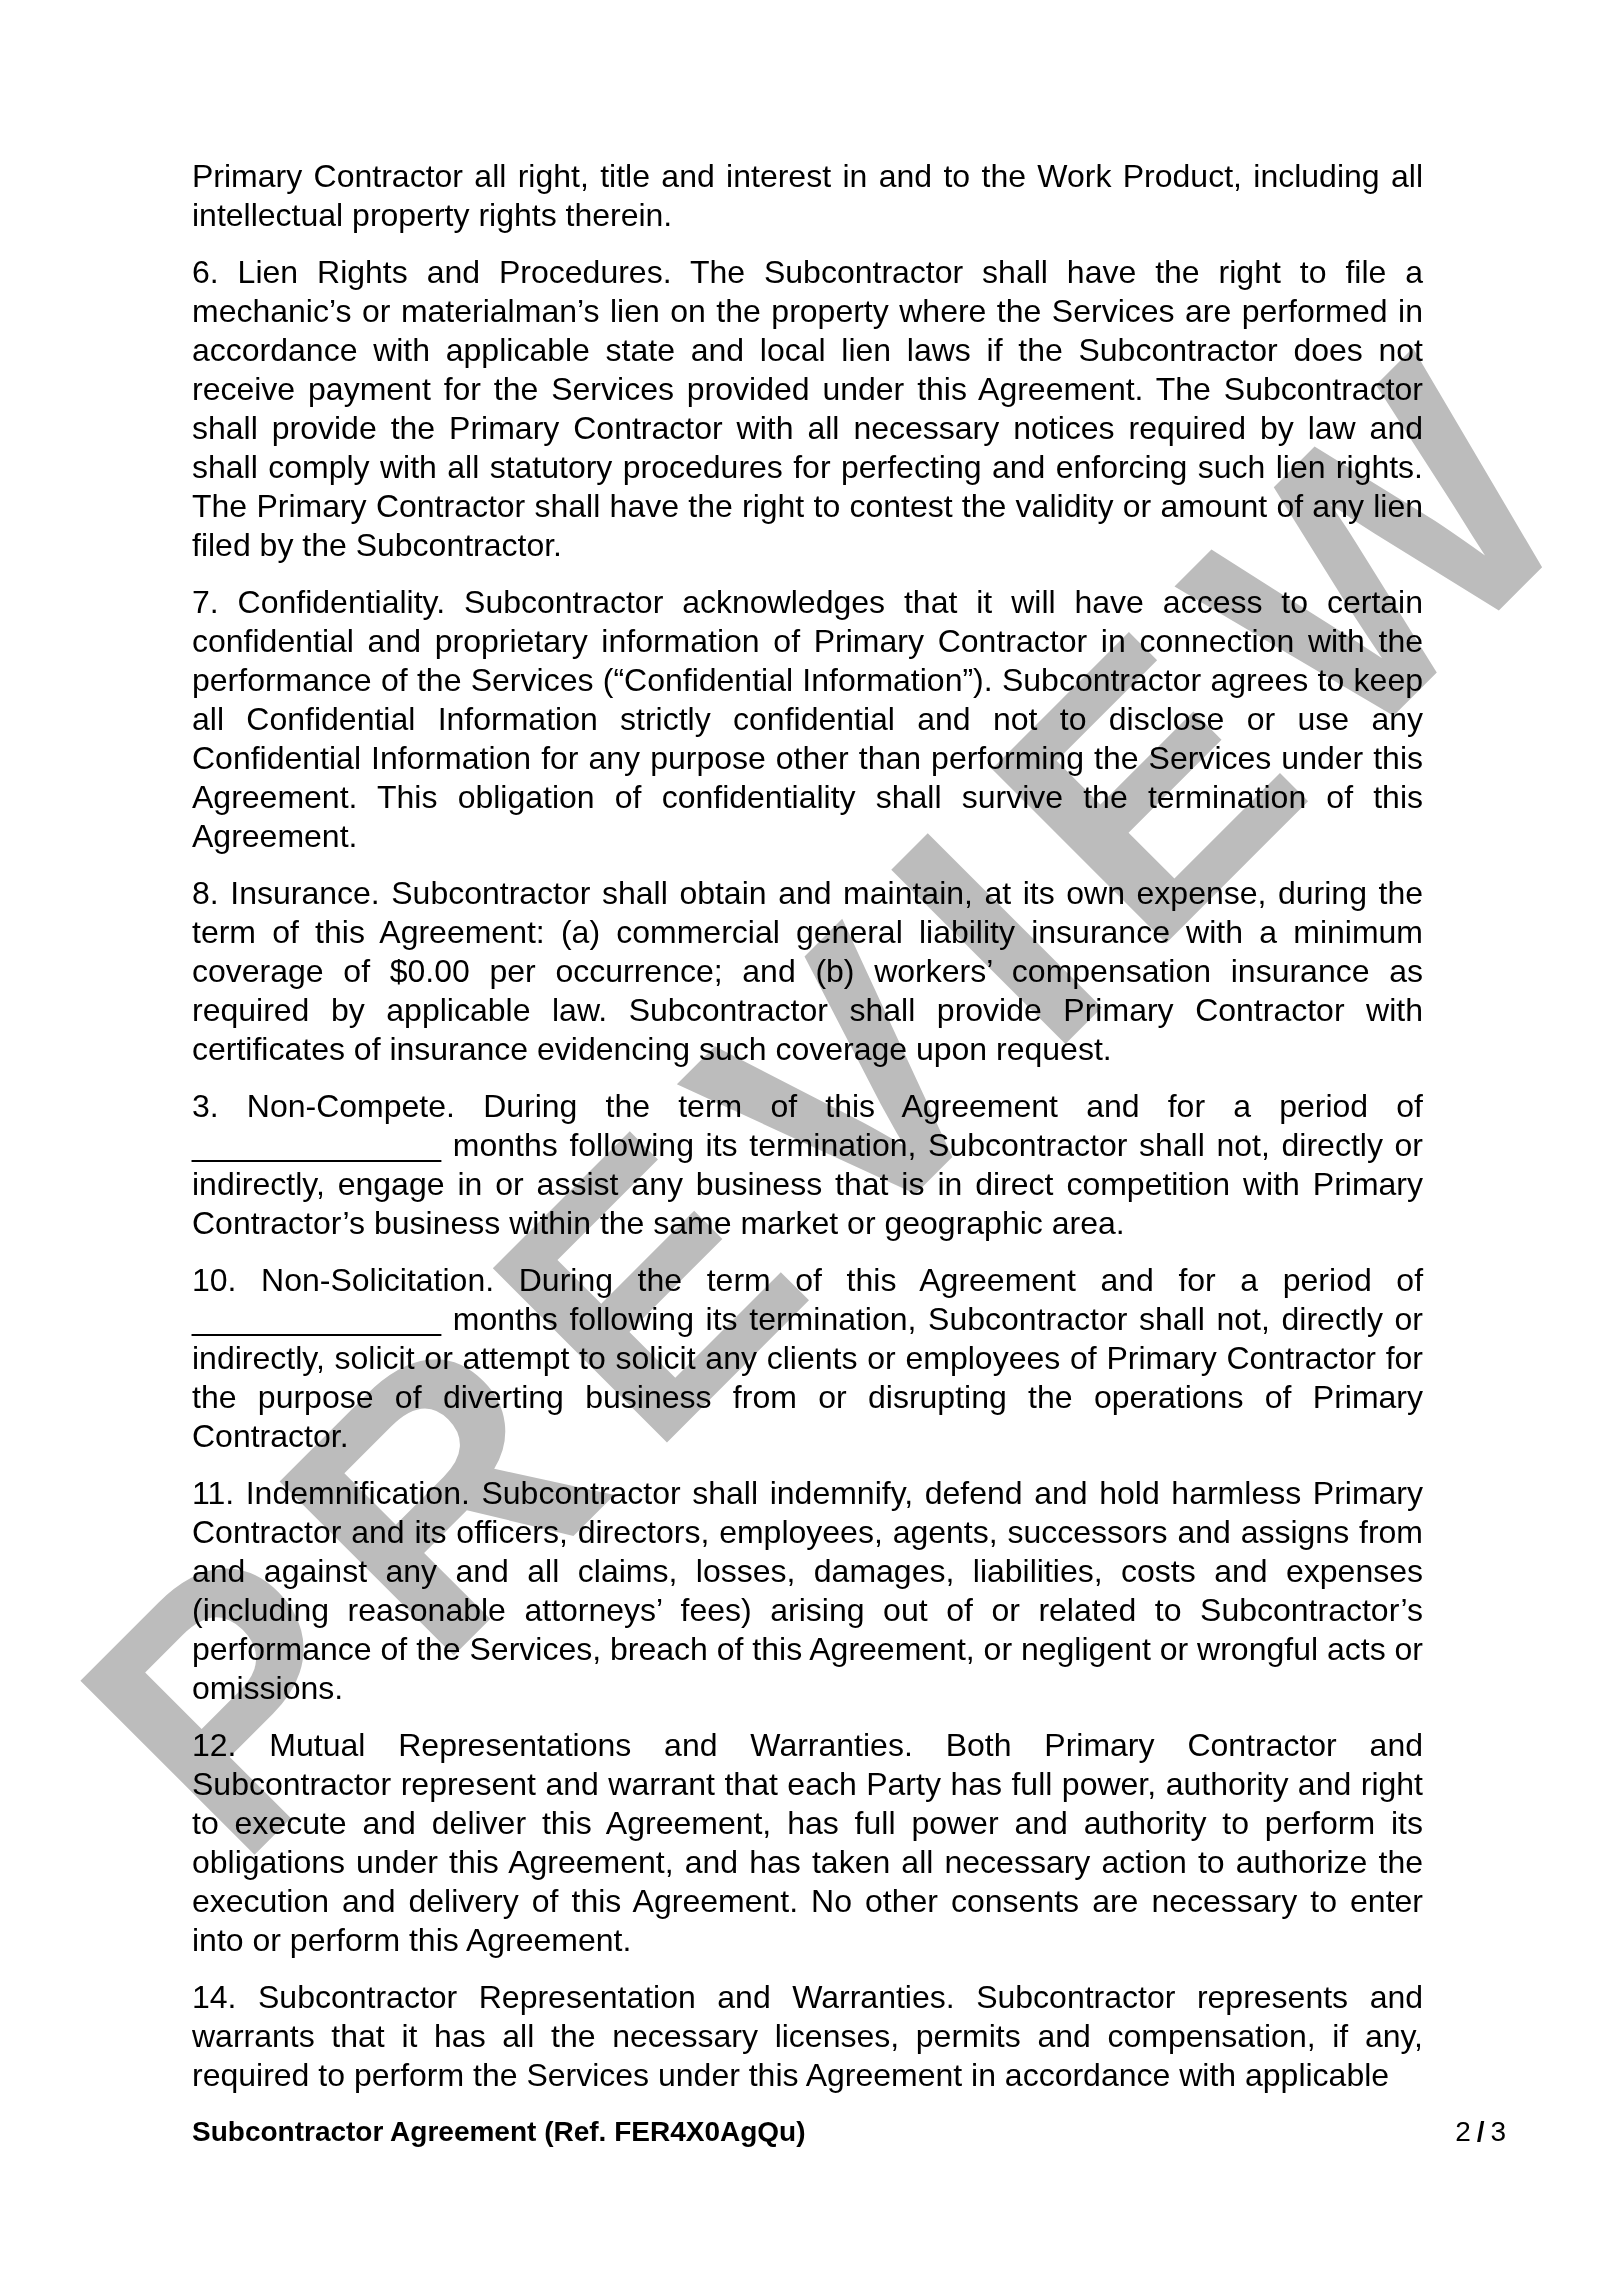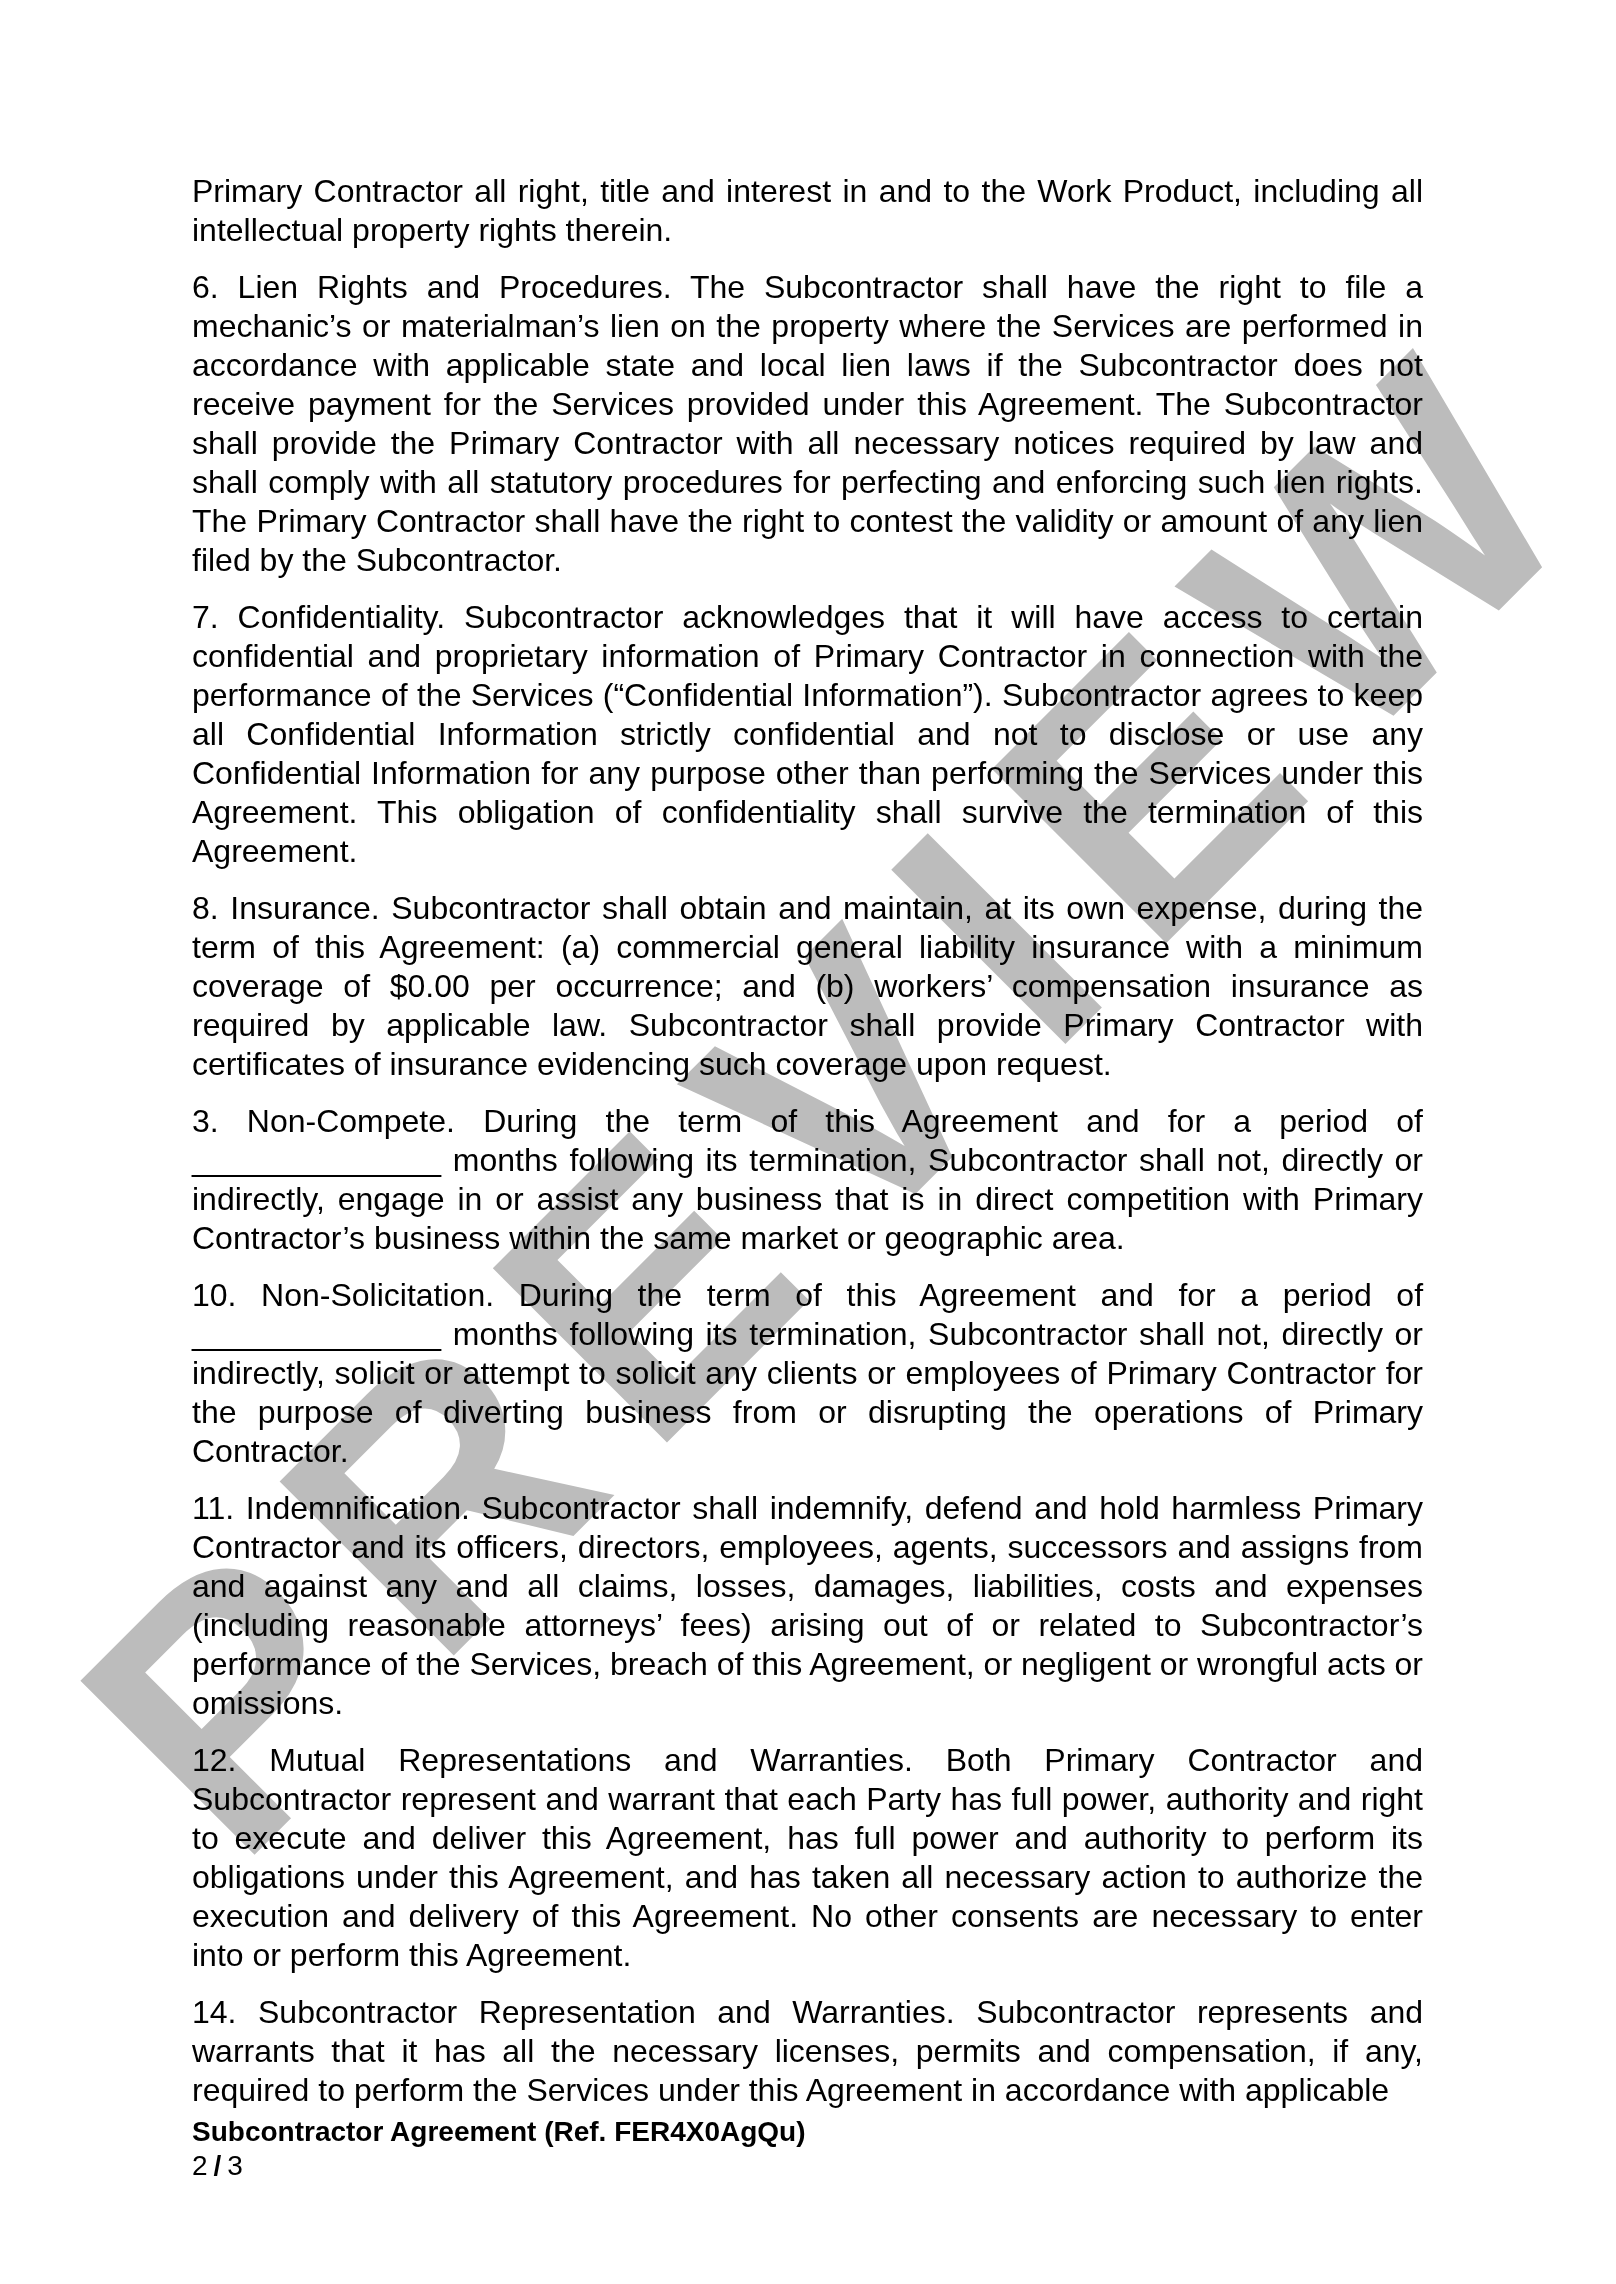--- a/index.html
+++ b/index.html
@@ -25,21 +25,21 @@
     font-size: 358px;
     font-weight: bold;
     letter-spacing: 0.12em;
     white-space: nowrap;
     z-index: 0;
     user-select: none;
   }
   .content {
     position: absolute;
     left: 192px;
-    top: 172px;
+    top: 157px;
     width: 1231px;
     z-index: 1;
     font-size: 32px;
     line-height: 39px;
     text-align: justify;
     text-justify: inter-word;
   }
   .content p {
     margin: 0 0 18px 0;
   }
@@ -53,21 +53,20 @@
     position: absolute;
     left: 192px;
     top: 2115px;
     width: 1314px;
     display: flex;
     justify-content: space-between;
     align-items: baseline;
     font-size: 28px;
     line-height: 34px;
     z-index: 1;
-    flex-direction: column;
   }
   .footer-title {
     font-weight: bold;
   }
   .page-sep {
     font-weight: bold;
     margin: 0 5.9px;
   }
 </style>
 </head>

